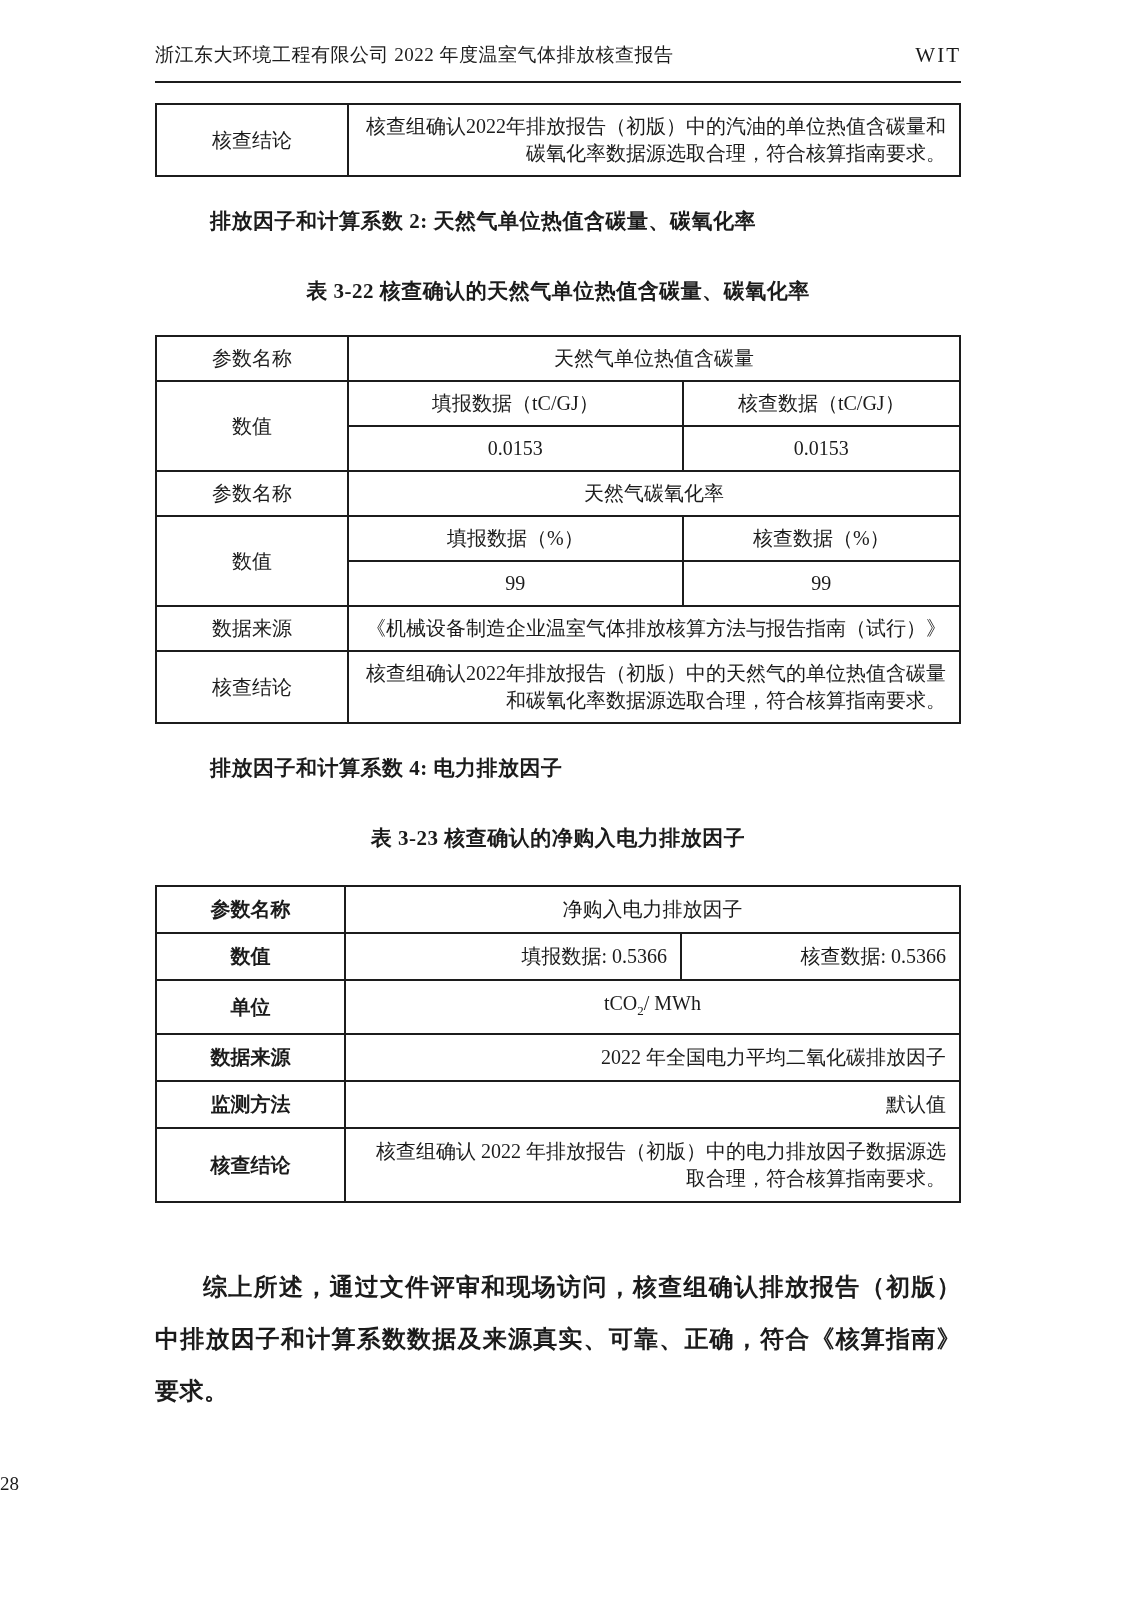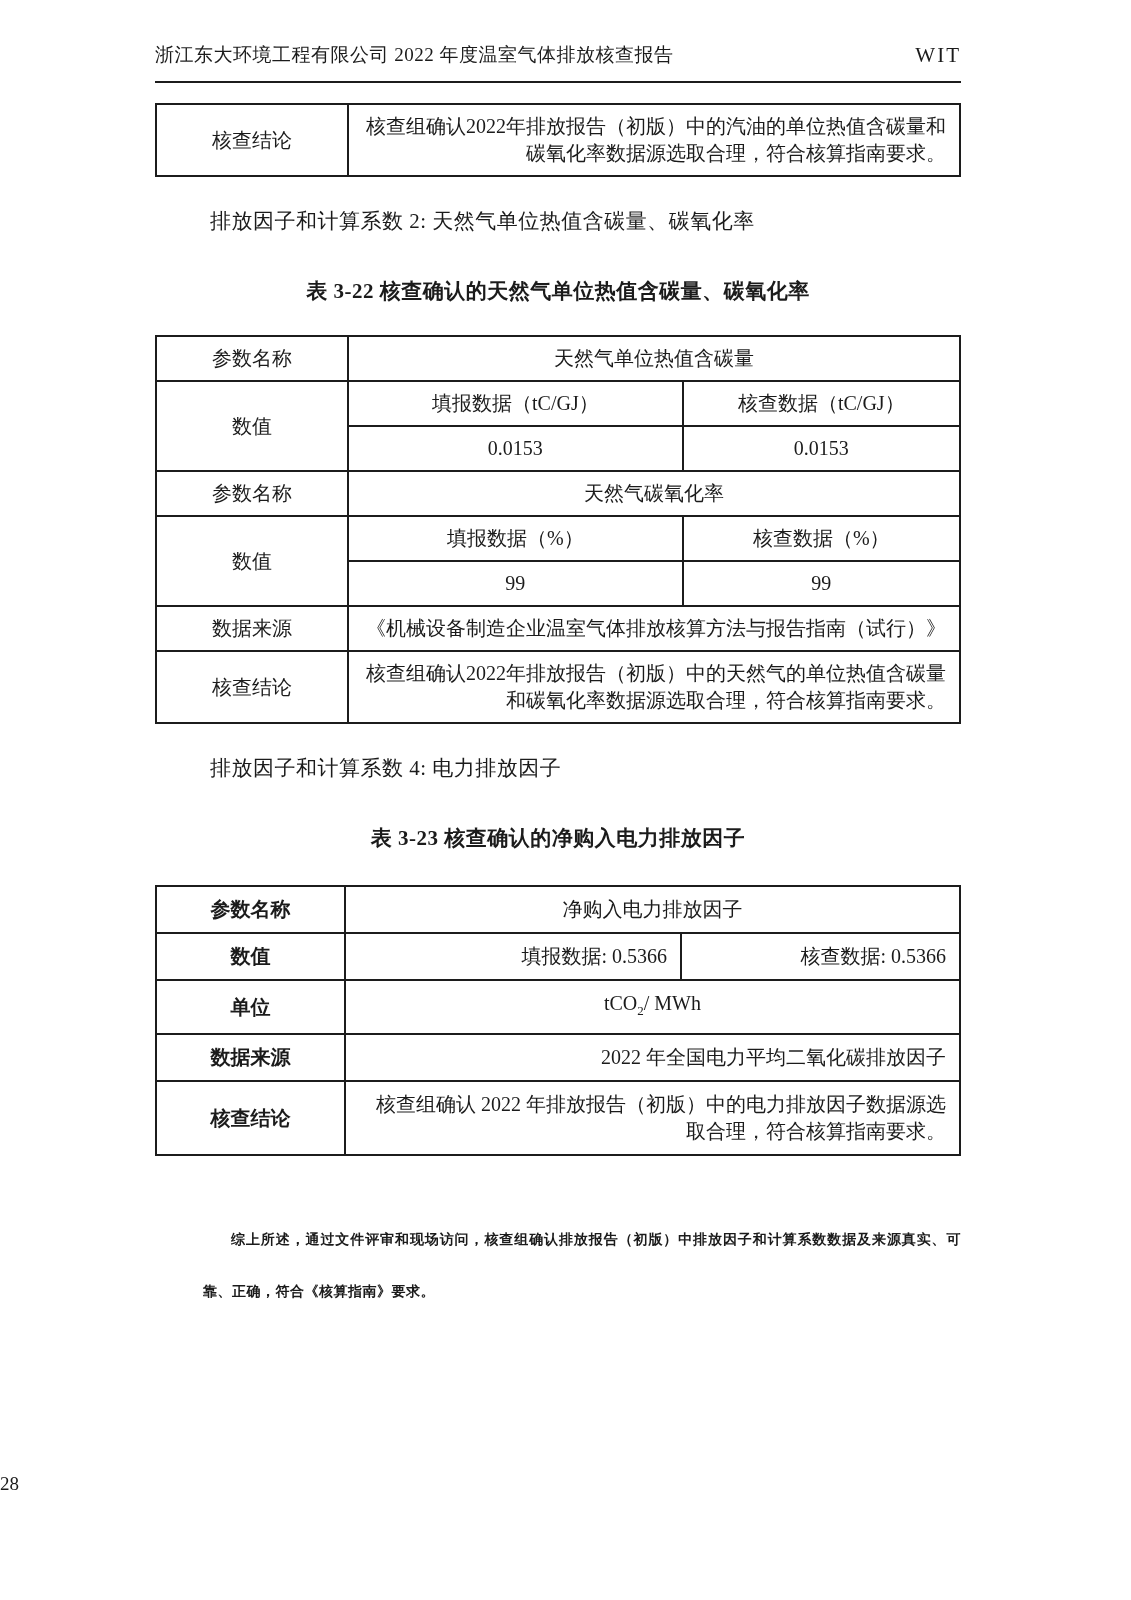--- a/index.html
+++ b/index.html
@@ -54,41 +54,40 @@
   td.l { text-align: right; padding-left: 13px; padding-right: 13px; }
   .t-cont { margin-top: 20px; }
   .t22 { margin-top: 30px; }
   .t23 { margin-top: 33px; }
   .t23 td { padding-top: 9px; padding-bottom: 9px; }
   .t23 td.lbl { font-weight: bold; }
   
   .section-heading {
     margin: 30px 0 0 55px;
     font-size: 21px;
-    font-weight: normal;
+    font-weight: bold;
     letter-spacing: 0.5px;
   }
   .table-caption {
     margin-top: 42px;
     text-align: center;
     font-size: 21px;
     font-weight: bold;
     letter-spacing: 0.5px;
     font-family: Liberation Serif, serif;
   }
   
   .summary {
     margin-top: 58px;
-    font-size: 14px;
+    font-size: 24px;
     font-weight: bold;
     line-height: 52px;
     text-indent: 2em;
     text-align: justify;
     letter-spacing: 0.5px;
-    margin-left: 48px;
   }
   
   .page-number {
     position: absolute;
     left: 0;
     top: 1473px;
     width: 100%;
     text-align: left;
     font-size: 19px;
   }
@@ -185,20 +184,24 @@
     </tr>
     <tr>
       <td class="c lbl">单位</td>
       <td class="c" colspan="2"><span>tCO</span><sub>2</sub><span>/ MWh</span></td>
     </tr>
     <tr>
       <td class="c lbl">数据来源</td>
       <td class="l" colspan="2">2022 年全国电力平均二氧化碳排放因子</td>
     </tr>
     <tr>
+      <td class="c lbl">监测方法</td>
+      <td class="l" colspan="2">默认值</td>
+    </tr>
+    <tr>
       <td class="c lbl">核查结论</td>
       <td class="l" colspan="2">核查组确认 2022 年排放报告（初版）中的电力排放因子数据源选取合理，符合核算指南要求。</td>
     </tr>
   </tbody>
     </table>
 
   <p class="summary">综上所述，通过文件评审和现场访问，核查组确认排放报告（初版）中排放因子和计算系数数据及来源真实、可靠、正确，符合《核算指南》要求。</p>
 
 </div>
 

